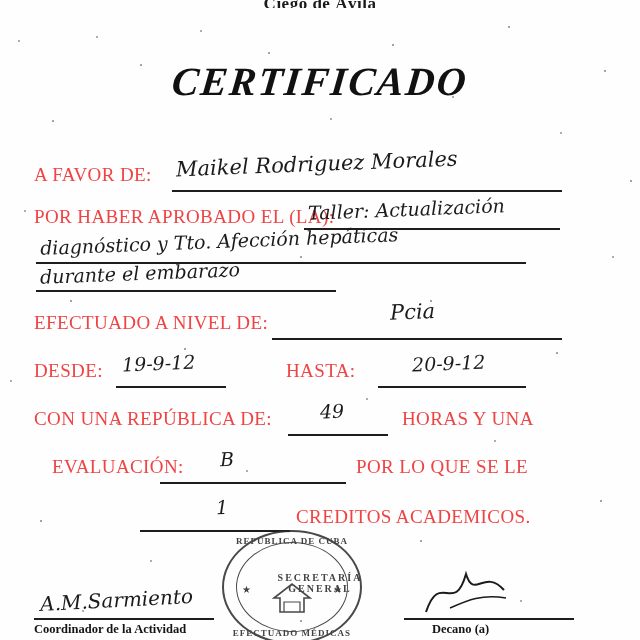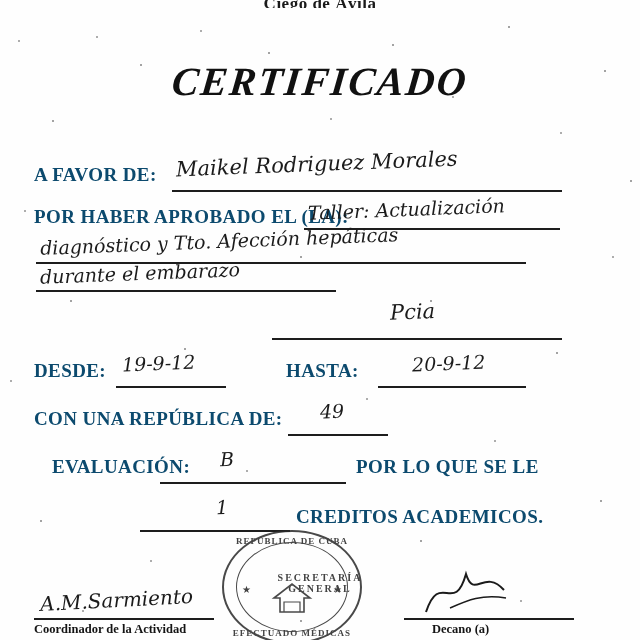--- a/index.html
+++ b/index.html
@@ -59,24 +59,24 @@
     font-weight: bold;
     font-size: 40px;
     letter-spacing: 2px;
     color: #111;
     transform: skewX(-6deg);
   }
 
   .field {
     position: absolute;
     font-family: "Liberation Serif", serif;
-    font-weight: bold;
+    font-weight: normal;
     font-size: 19px;
     letter-spacing: 0.4px;
-    color: #0c4a6e;
+    color: #ef4444;
     white-space: nowrap;
   }
 
   .hand {
     position: absolute;
     font-family: "DejaVu Serif", serif;
     font-style: italic;
     color: #1b1b1b;
     white-space: nowrap;
     transform: rotate(-2.2deg);
@@ -209,34 +209,36 @@
   <div class="field" style="left:34px;top:206px;">POR HABER APROBADO EL (LA):</div>
   <div class="hand md" style="left:308px;top:198px;">Taller: Actualización</div>
   <div class="rule thin" style="left:304px;top:228px;width:256px;"></div>
 
   <div class="hand md" style="left:40px;top:230px;">diagnóstico y Tto. Afección hepáticas</div>
   <div class="rule thin" style="left:36px;top:262px;width:490px;"></div>
 
   <div class="hand md" style="left:40px;top:262px;">durante el embarazo</div>
   <div class="rule thin" style="left:36px;top:290px;width:300px;"></div>
 
+  <div class="field" style="left:34px;top:312px;">EFECTUADO A NIVEL DE:</div>
   <div class="hand lg" style="left:390px;top:300px;">Pcia</div>
   <div class="rule" style="left:272px;top:338px;width:290px;"></div>
 
   <div class="field" style="left:34px;top:360px;">DESDE:</div>
   <div class="hand md" style="left:122px;top:352px;">19-9-12</div>
   <div class="rule" style="left:116px;top:386px;width:110px;"></div>
 
   <div class="field" style="left:286px;top:360px;">HASTA:</div>
   <div class="hand md" style="left:412px;top:352px;">20-9-12</div>
   <div class="rule" style="left:378px;top:386px;width:148px;"></div>
 
   <div class="field" style="left:34px;top:408px;">CON UNA REPÚBLICA DE:</div>
   <div class="hand md" style="left:320px;top:400px;">49</div>
   <div class="rule" style="left:288px;top:434px;width:100px;"></div>
+  <div class="field" style="left:402px;top:408px;">HORAS Y UNA</div>
 
   <div class="field" style="left:52px;top:456px;">EVALUACIÓN:</div>
   <div class="hand md" style="left:220px;top:448px;">B</div>
   <div class="rule" style="left:160px;top:482px;width:186px;"></div>
   <div class="field" style="left:356px;top:456px;">POR LO QUE SE LE</div>
 
   <div class="hand md" style="left:216px;top:496px;">1</div>
   <div class="rule" style="left:140px;top:530px;width:150px;"></div>
   <div class="field" style="left:296px;top:506px;">CREDITOS ACADEMICOS.</div>
 

